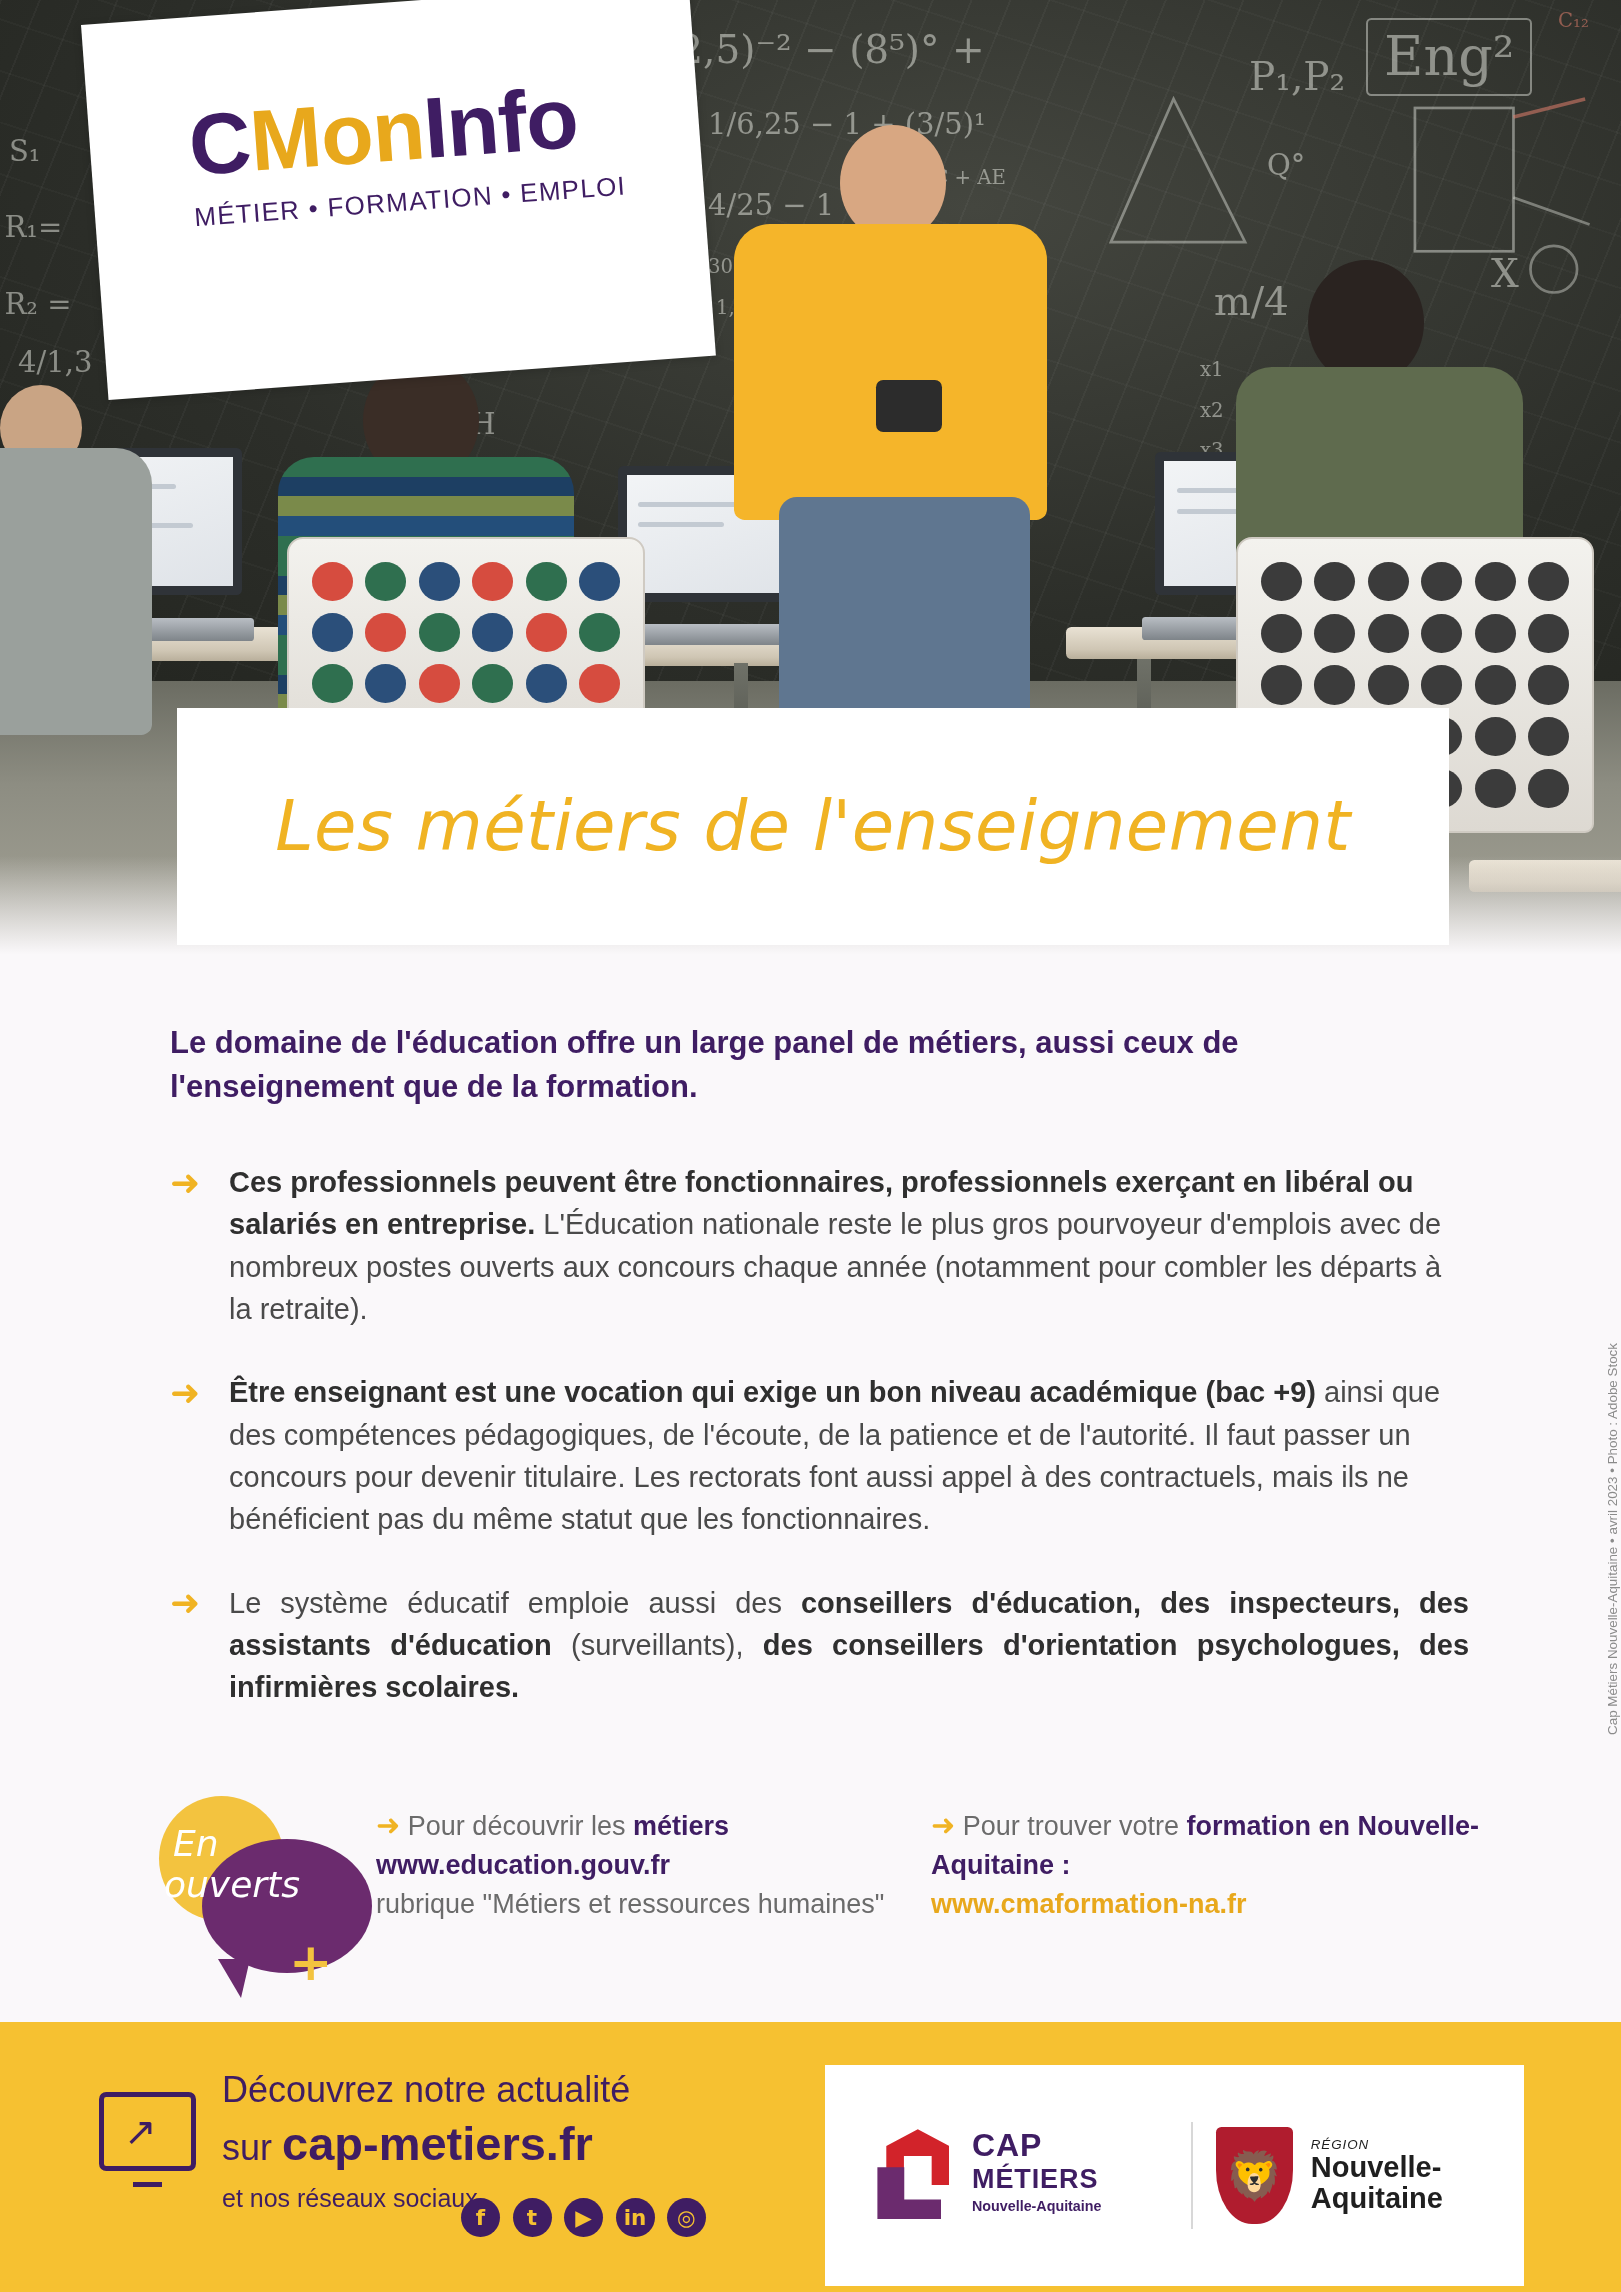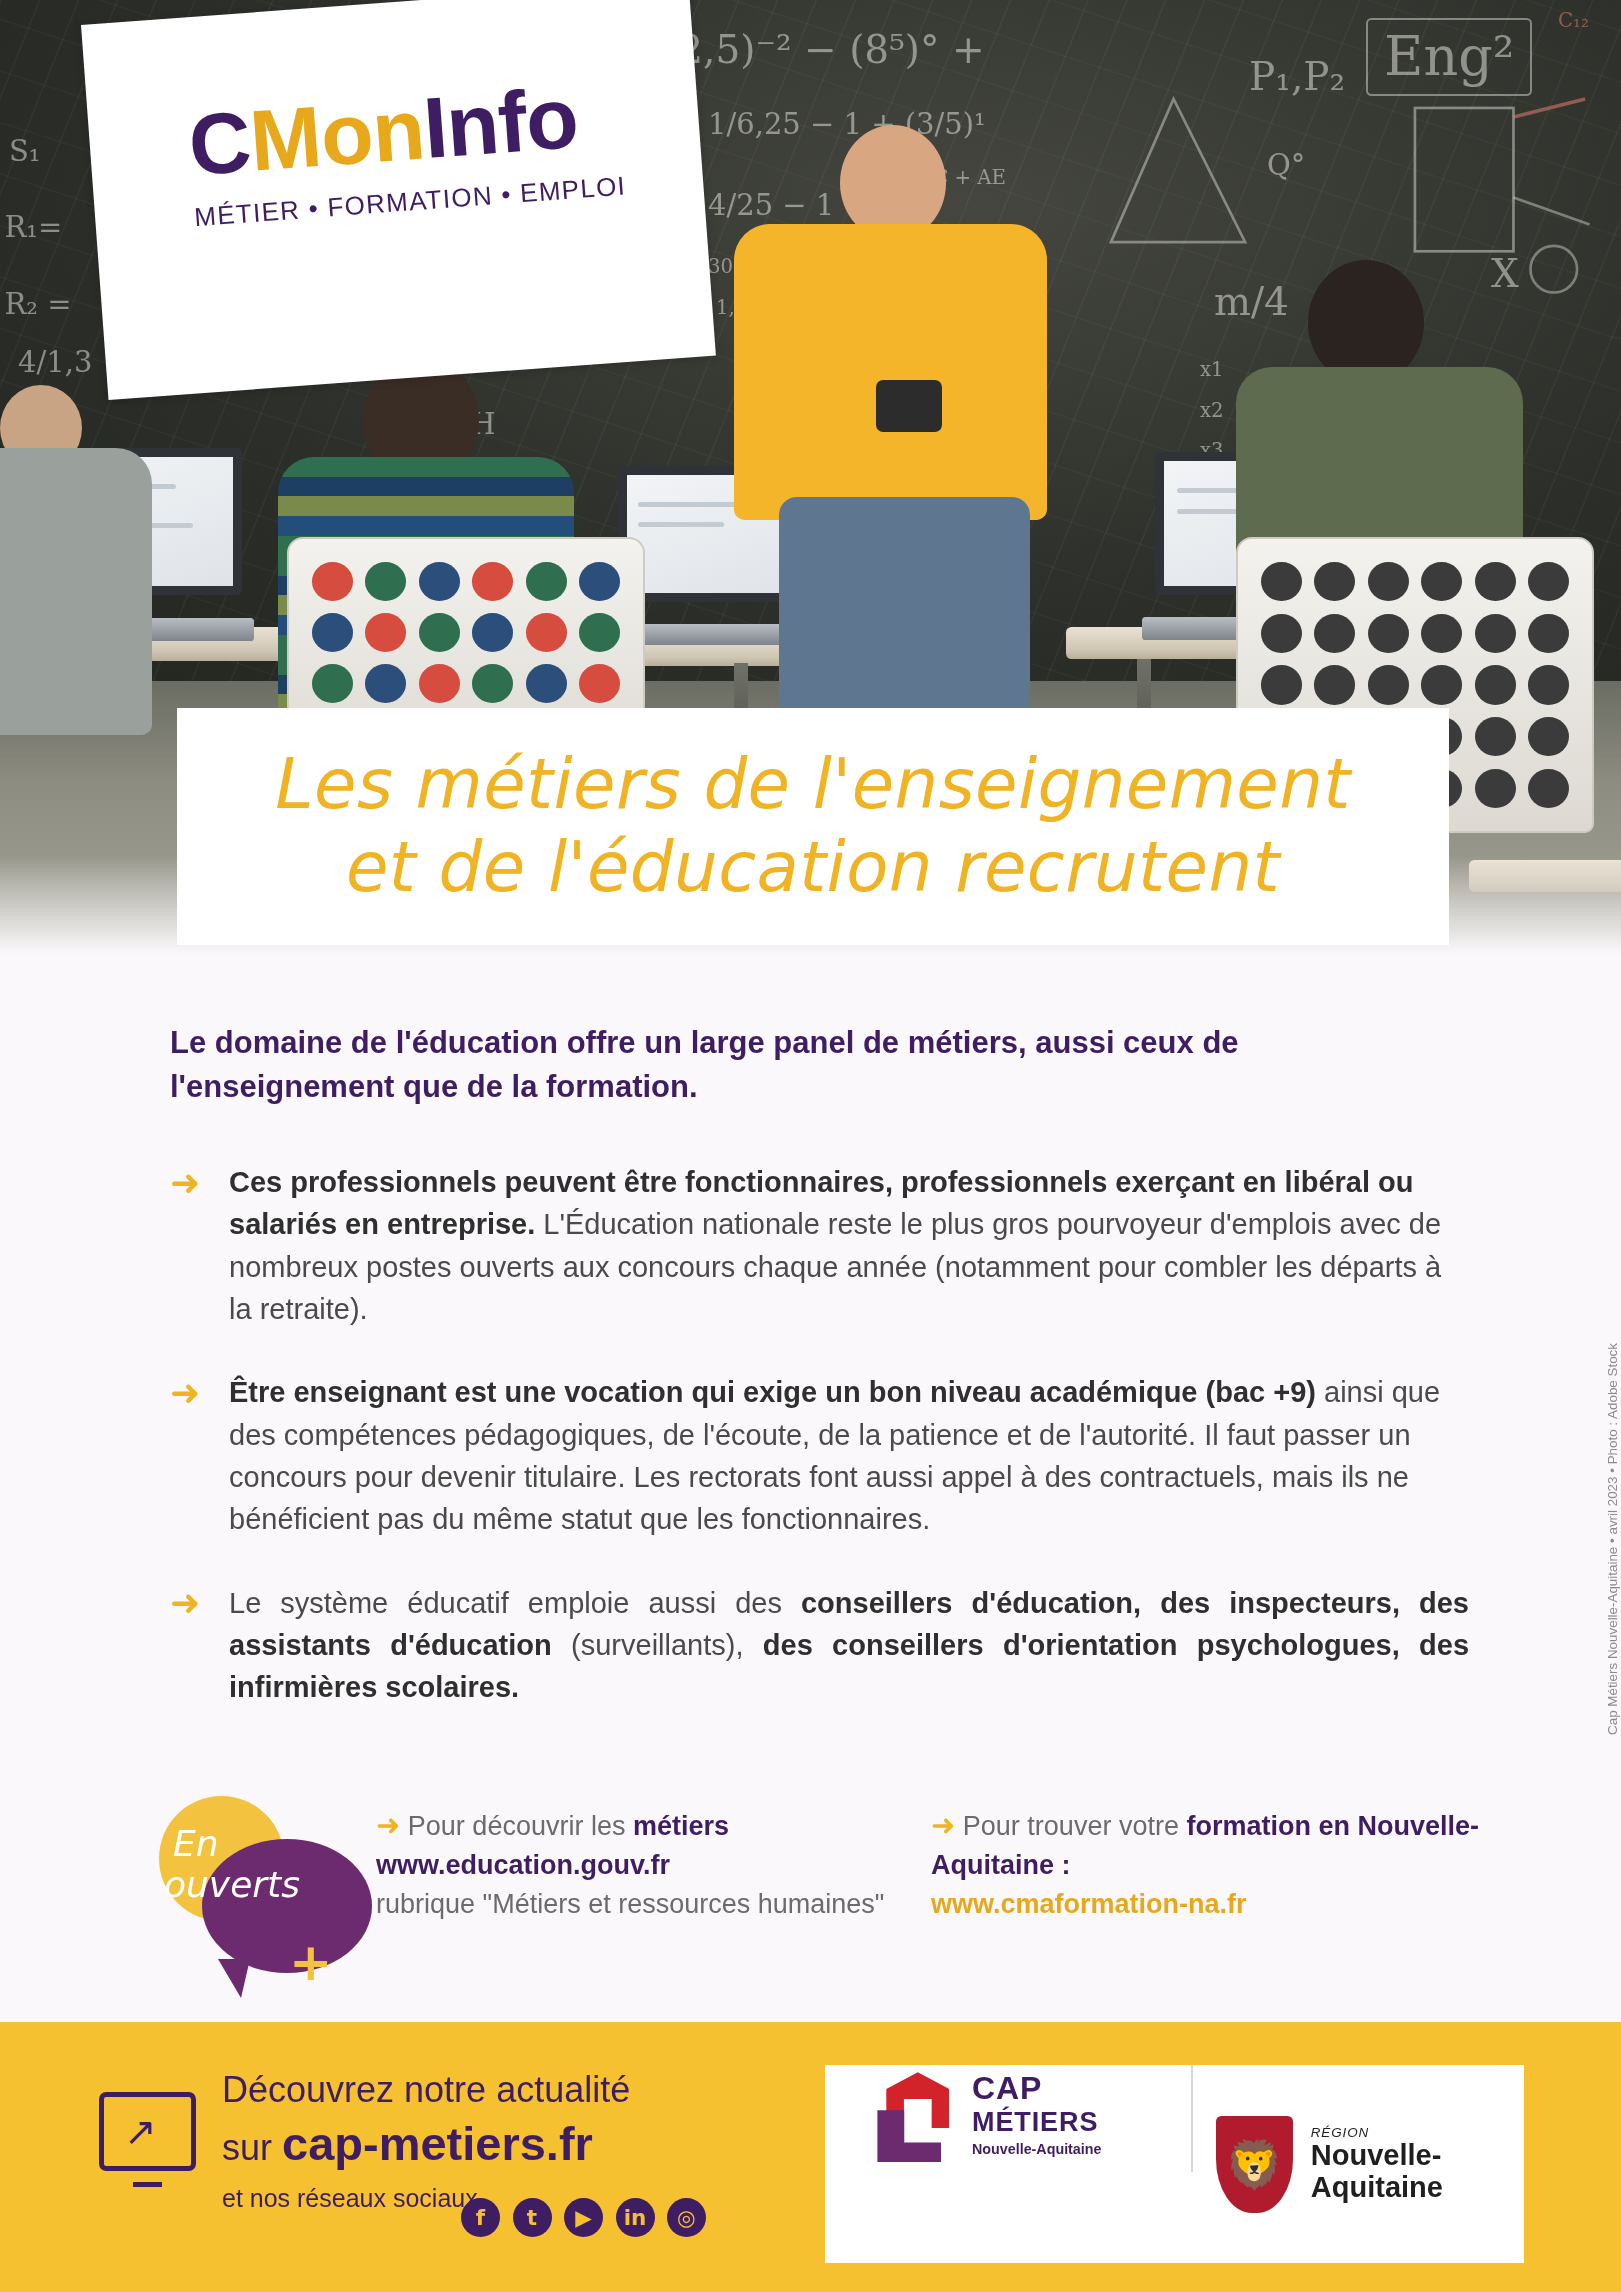--- a/index.html
+++ b/index.html
@@ -322,23 +322,23 @@
   }
   .sIcon{
     width: 39px; height:39px; border-radius:50%;
     background:#3f1d63; color:#f6c131;
     display:flex; align-items:center; justify-content:center;
     font-size: 21.5px; font-weight:700;
     font-family:"DejaVu Sans", sans-serif;
   }
   .logosBox{
     position:absolute; right: 97px; top: 43px;
-    width: 699px; height: 198px;
+    width: 699px; height: 221px;
     background:#ffffff;
-    display:flex; 
+    display:flex; align-items:center;
   }
   .capLogo{
     position:relative;
     margin-left: 47px; width: 296px; height: 107px;
   }
   .capMark{
     position:absolute; left:0; top: 7.2px; width: 86px; height: 90px;
   }
   .capMark .red{
     position:absolute; left: 14.3px; top: 0;
@@ -540,21 +540,20 @@
     <div class="logoInner">
       <div class="logoTitle">
         <span class="c">C</span><span class="mon">Mon</span><span class="info">Info</span>
       </div>
       <div class="logoSub">MÉTIER • FORMATION • EMPLOI</div>
     </div>
   </div>
 
   <div class="titleBand">
     <div class="l1">Les métiers de l'enseignement</div>
-    <div class="l2">et de l'éducation recrutent</div>
   </div>
 
   <div class="content">
     <div class="lead">Le domaine de l'éducation offre un large panel de métiers, aussi ceux de l'enseignement que de la formation.</div>
 
     <div class="bullets">
 
       <div class="bullet">
         <div class="arrow">➜</div>
         <div class="btext"><b>Ces professionnels peuvent être fonctionnaires, professionnels exerçant en libéral ou salariés en entreprise.</b><span> L'Éducation nationale reste le plus gros pourvoyeur d'emplois avec de nombreux postes ouverts aux concours chaque année (notamment pour combler les départs à la retraite).</span></div>

